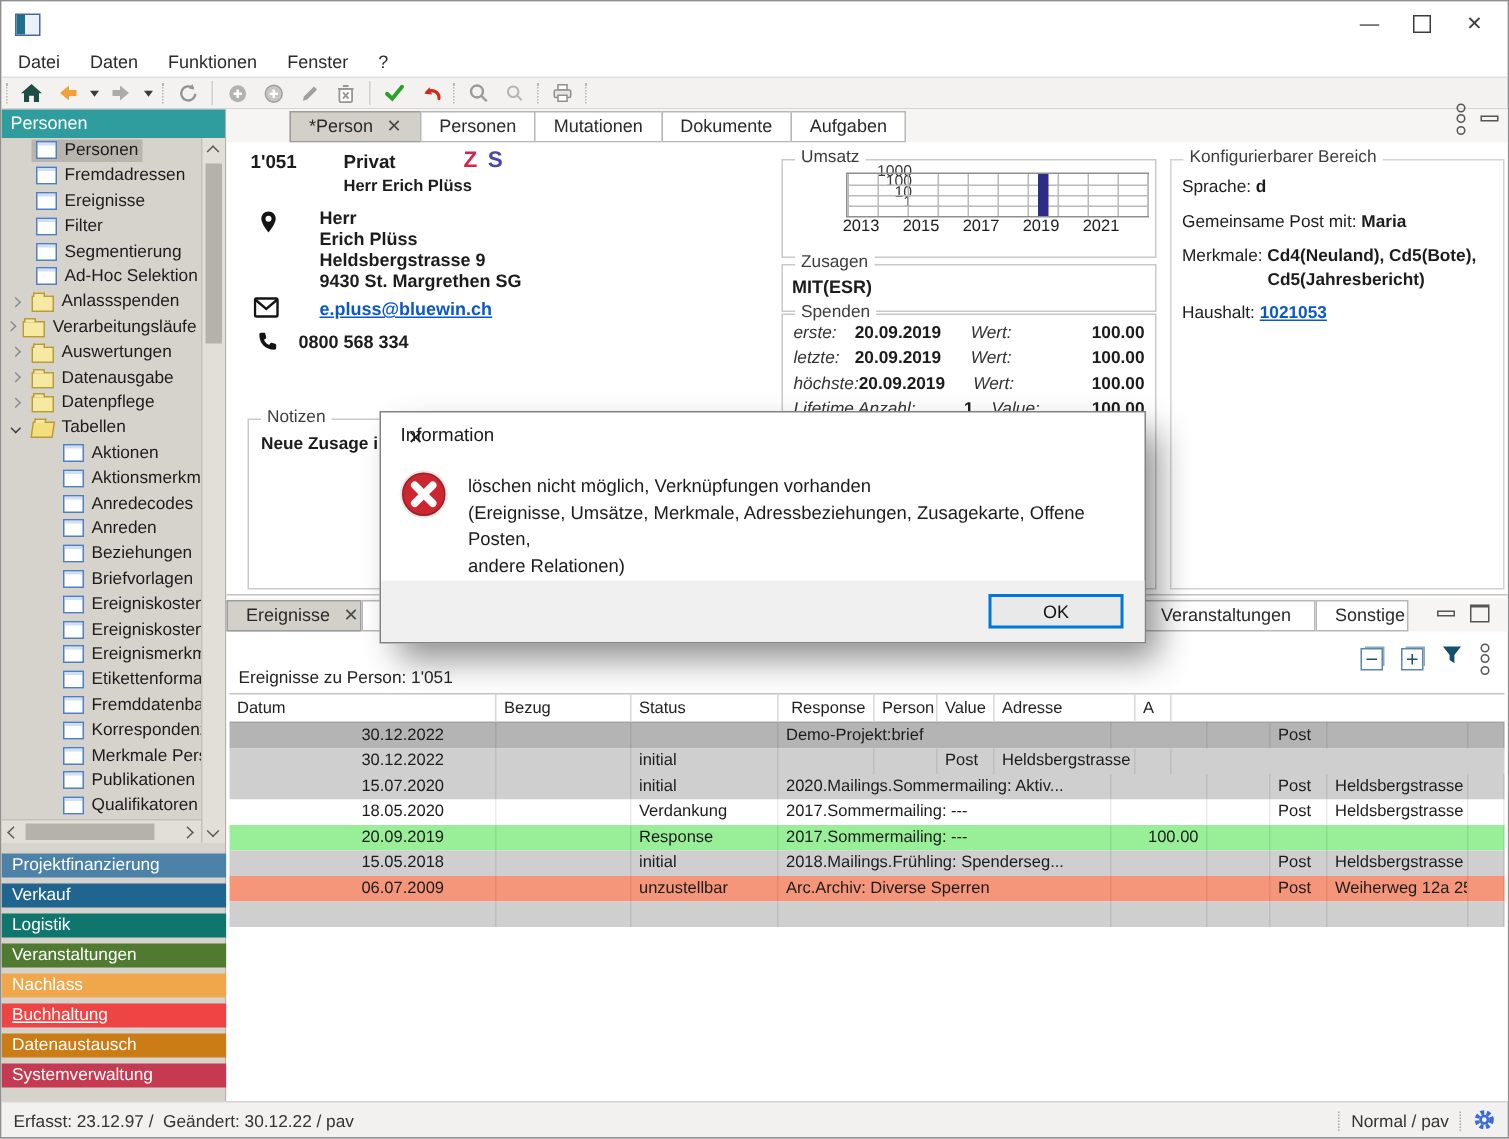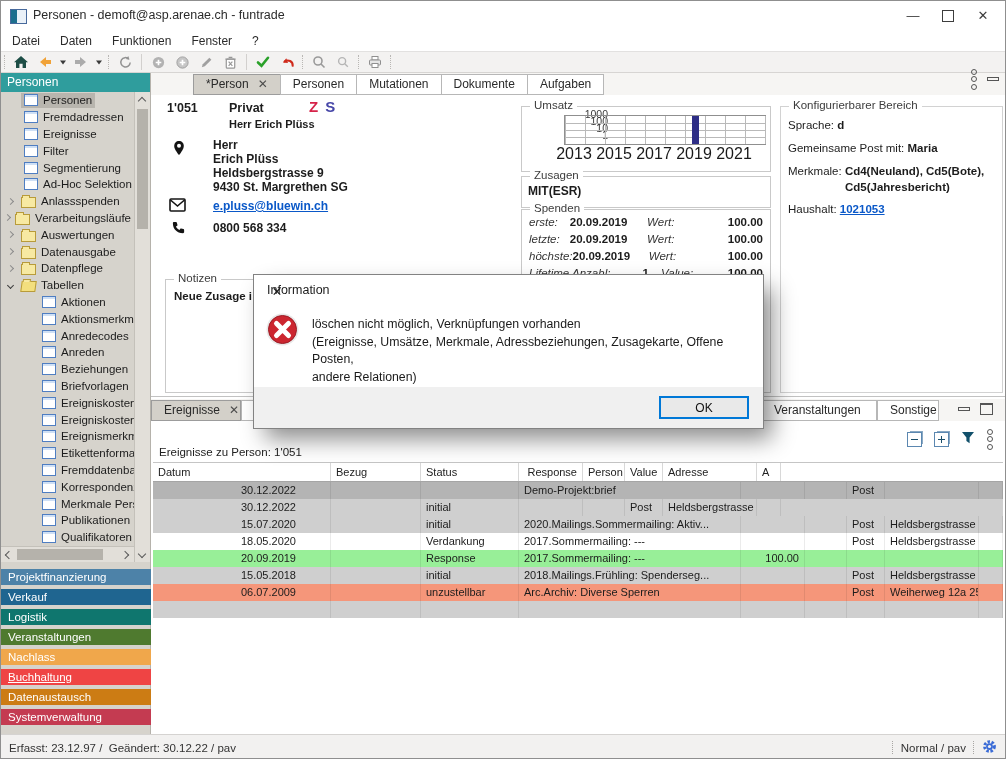--- a/index.html
+++ b/index.html
@@ -56,21 +56,21 @@
   .bold{font-weight:700;}
   .gbox{position:absolute;border:1px solid #c9c9c9;}
   .glabel{position:absolute;top:-8px;left:8px;background:#fff;padding:0 4px;font-size:11.5px;color:#3c3c3c;}
   .link{color:#0a58c8;text-decoration:underline;font-weight:700;}
   .flag{font-size:15px;font-weight:700;margin-right:7px;}
   
   .plot{position:absolute;border:1px solid #8f8f8f;}
   .gl-v{position:absolute;top:0;bottom:0;width:1px;background:#b9b9b9;}
   .gl-h{position:absolute;left:0;right:0;height:1px;background:#b9b9b9;}
   .bar{position:absolute;}
-  .xtick{position:absolute;width:40px;text-align:center;font-size:16px;color:#1a1a1a;}
+  .xtick{position:absolute;width:40px;text-align:center;font-size:11px;color:#1a1a1a;}
   .ylab{position:absolute;right:0;font-size:10.5px;line-height:7.5px;color:#3a3a3a;text-align:right;}
   
   .sp-row{display:flex;align-items:baseline;height:17px;font-size:11.5px;}
   .sp-lab{font-style:italic;width:50px;color:#333;}
   .sp-date{width:80px;font-weight:700;}
   .sp-wlab{font-style:italic;width:52px;margin-left:12px;color:#333;}
   .sp-val{width:90px;text-align:right;font-weight:700;}
   
   .btm-icons{display:flex;align-items:center;gap:12px;}
   .pm{width:13px;height:13px;border:1px solid #5b87b0;background:#fff;position:relative;box-shadow:2px -2px 0 -1px #8aa9c4;}
@@ -100,21 +100,20 @@
              box-sizing:border-box;display:flex;align-items:center;font-size:11.5px;color:#333;}
   .ssep{width:1px;height:13px;border-left:1px dotted #a8a6a3;margin:0 7px;}
 </style>
 </head>
 <body>
 
 <div class="win">
 
   <div class="abs titlebar">
     <div class="abs appicon"></div>
-    <div class="abs titletext">Personen - demoft@asp.arenae.ch - funtrade</div>
     <div class="abs winctl" style="left:897px;">—</div>
     <div class="abs winctl" style="left:932px;">
       <span style="display:inline-block;width:10px;height:10px;border:1px solid #3d3d3d;margin-top:3px;"></span></div>
     <div class="abs winctl" style="left:967px;">✕</div>
   </div>
 
   <div class="abs menubar" id="menubar">
       <span class="menu-item">Datei</span>
       <span class="menu-item">Daten</span>
       <span class="menu-item">Funktionen</span>
@@ -476,21 +475,21 @@
 
       <span class="abs" style="left:18px;top:103px;"><svg width="17" height="14" viewBox="0 0 17 14">
             <rect x="1" y="1" width="15" height="12" rx="1" fill="none" stroke="#141414" stroke-width="1.6"></rect>
             <path d="M1.5 2 L8.5 8 L15.5 2" fill="none" stroke="#141414" stroke-width="1.6"></path>
           </svg></span>
       <a class="abs link" href="#" style="left:62px;top:104px;font-size:12px;">e.pluss@bluewin.ch</a>
 
       <span class="abs" style="left:20px;top:125px;"><svg width="15" height="15" viewBox="0 0 16 16">
             <path d="M3.2 2 C2.5 2 2 2.5 2 3.2 C2 9.7 6.3 14 12.8 14 C13.5 14 14 13.5 14 12.8 V10.7 C14 10.2 13.7 9.8 13.2 9.7 L10.8 9.1 C10.4 9 10 9.2 9.8 9.5 L9 10.7 C7.1 9.8 6.2 8.9 5.3 7 L6.5 6.2 C6.8 6 7 5.6 6.9 5.2 L6.3 2.8 C6.2 2.3 5.8 2 5.3 2 Z" fill="#141414"></path>
           </svg></span>
-      <div class="abs bold" style="left:62px;top:126px;font-size:12px;">0800 568 334</div>
+      <div class="abs bold" style="left:48px;top:126px;font-size:12px;">0800 568 334</div>
 
       <div class="gbox" style="left:14px;top:184px;width:350px;height:112px;">
         <span class="glabel">Notizen</span>
         <div class="abs bold" style="left:8px;top:10px;font-size:11.5px;">Neue Zusage i</div>
       </div>
 
       <div class="gbox" style="left:370px;top:11px;width:248px;height:64px;">
         <span class="glabel">Umsatz</span>
         <div id="ylabels">
             <div class="ylab" style="right: 162px; top: 4px;">1000</div>

